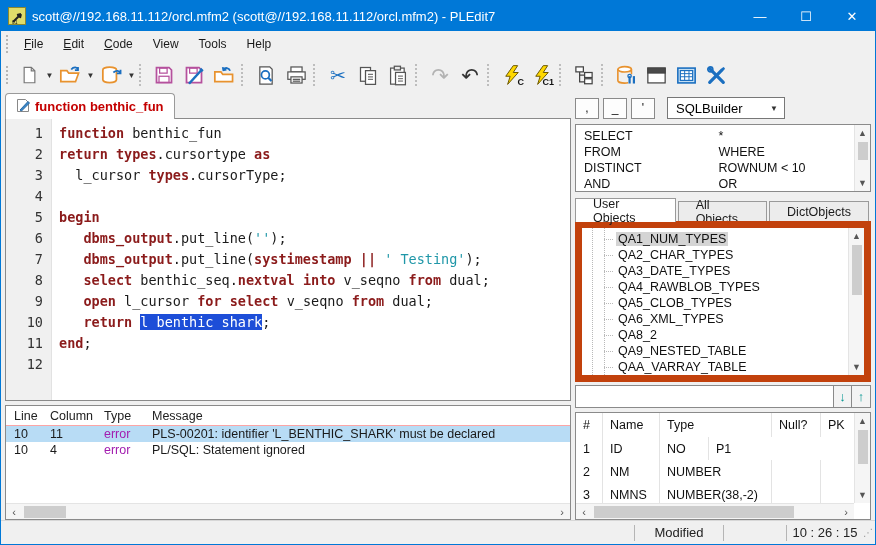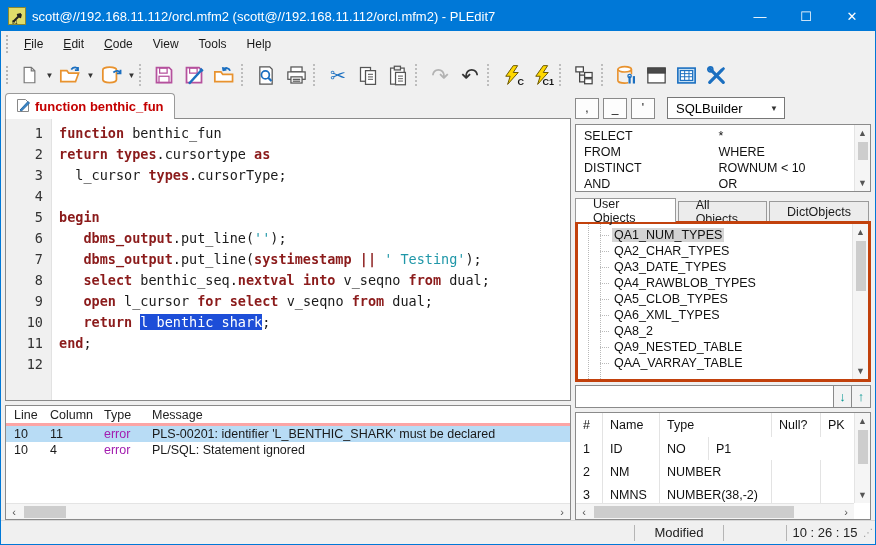--- a/index.html
+++ b/index.html
@@ -53,21 +53,21 @@
   .gutter-num { width:46px; flex:none; text-align:right; padding-right:9px; color:#333; }
   .code-text { padding-left:7px; }
   .tok-k { color:#8b1b1b; font-weight:bold; }
   .tok-p { color:#1a1a1a; }
   .tok-s { color:#1f97a8; }
   .tok-sel { background:#1d4ed8; color:#fff; }
 
   
   .errors { height:115px; margin-top:4px; border:1px solid #8a8a8a; background:#fff;
             display:flex; flex-direction:column; flex:none; font-size:12.5px; position:relative; }
-  .err-head { display:flex; height:20px; align-items:center; color:#222; border-bottom:3px solid #fca5a5; }
+  .err-head { display:flex; height:20px; align-items:center; color:#222; border-bottom:1px solid #fca5a5; }
   .err-row { display:flex; height:16px; align-items:center; color:#1a1a1a; }
   .err-row.selected { background:#b8dcf5; }
   .ec-line { width:40px; padding-left:8px; flex:none; }
   .ec-col  { width:58px; padding-left:4px; flex:none; }
   .ec-type { width:48px; flex:none; color:#a21caf; }
   .err-head .ec-type { color:#222; }
   .ec-msg  { flex:1; white-space:nowrap; overflow:hidden; }
 
   
   .hscroll { height:16px; background:#f5f5f5; border-top:1px solid #e4e4e4; display:flex; align-items:center;
@@ -91,21 +91,21 @@
   .sql-list { height:68px; margin-top:4px; border:1px solid #8a8a8a; background:#fff; position:relative;
               font-size:12.5px; flex:none; overflow:hidden; }
   .sql-row { display:flex; height:16px; align-items:center; padding-left:8px; color:#111; }
   .sql-row span { width:47%; white-space:nowrap; }
 
   .objtabs { height:24px; display:flex; align-items:flex-end; margin-top:6px; flex:none; }
   .objtab { height:21px; padding:0 17px; display:flex; align-items:center; font-size:12.5px;
             border:1px solid #9a9a9a; border-bottom:none; background:#ececec; margin-right:2px; color:#1a1a1a; }
   .objtab.active { background:#fff; height:24px; position:relative; z-index:2; }
 
-  .tree { flex:1; border:3px solid #c2410c; background:#fff; position:relative; overflow:hidden;
+  .tree { flex:1; border:7px solid #c2410c; background:#fff; position:relative; overflow:hidden;
           font-size:12.5px; margin-top:-1px; min-height:0; }
   .tree-inner { position:absolute; left:0; top:0; right:16px; bottom:0; overflow:hidden; padding-top:3px; }
   .tree-vline { position:absolute; left:10px; top:0; bottom:0; border-left:1px dotted #b9b9b9; }
   .tree-vline2 { position:absolute; left:22px; top:0; bottom:0; border-left:1px dotted #b9b9b9; }
   .tree-item { height:16px; line-height:16px; padding-left:34px; position:relative; white-space:nowrap; color:#111; }
   .tree-item::before { content:""; position:absolute; left:22px; top:8px; width:9px; border-top:1px dotted #b9b9b9; }
   .tree-item span { padding:0 2px; }
   .tree-item.selected span { background:#d4d4d4; }
 
   .search-row { height:23px; margin-top:3px; display:flex; flex:none; }

